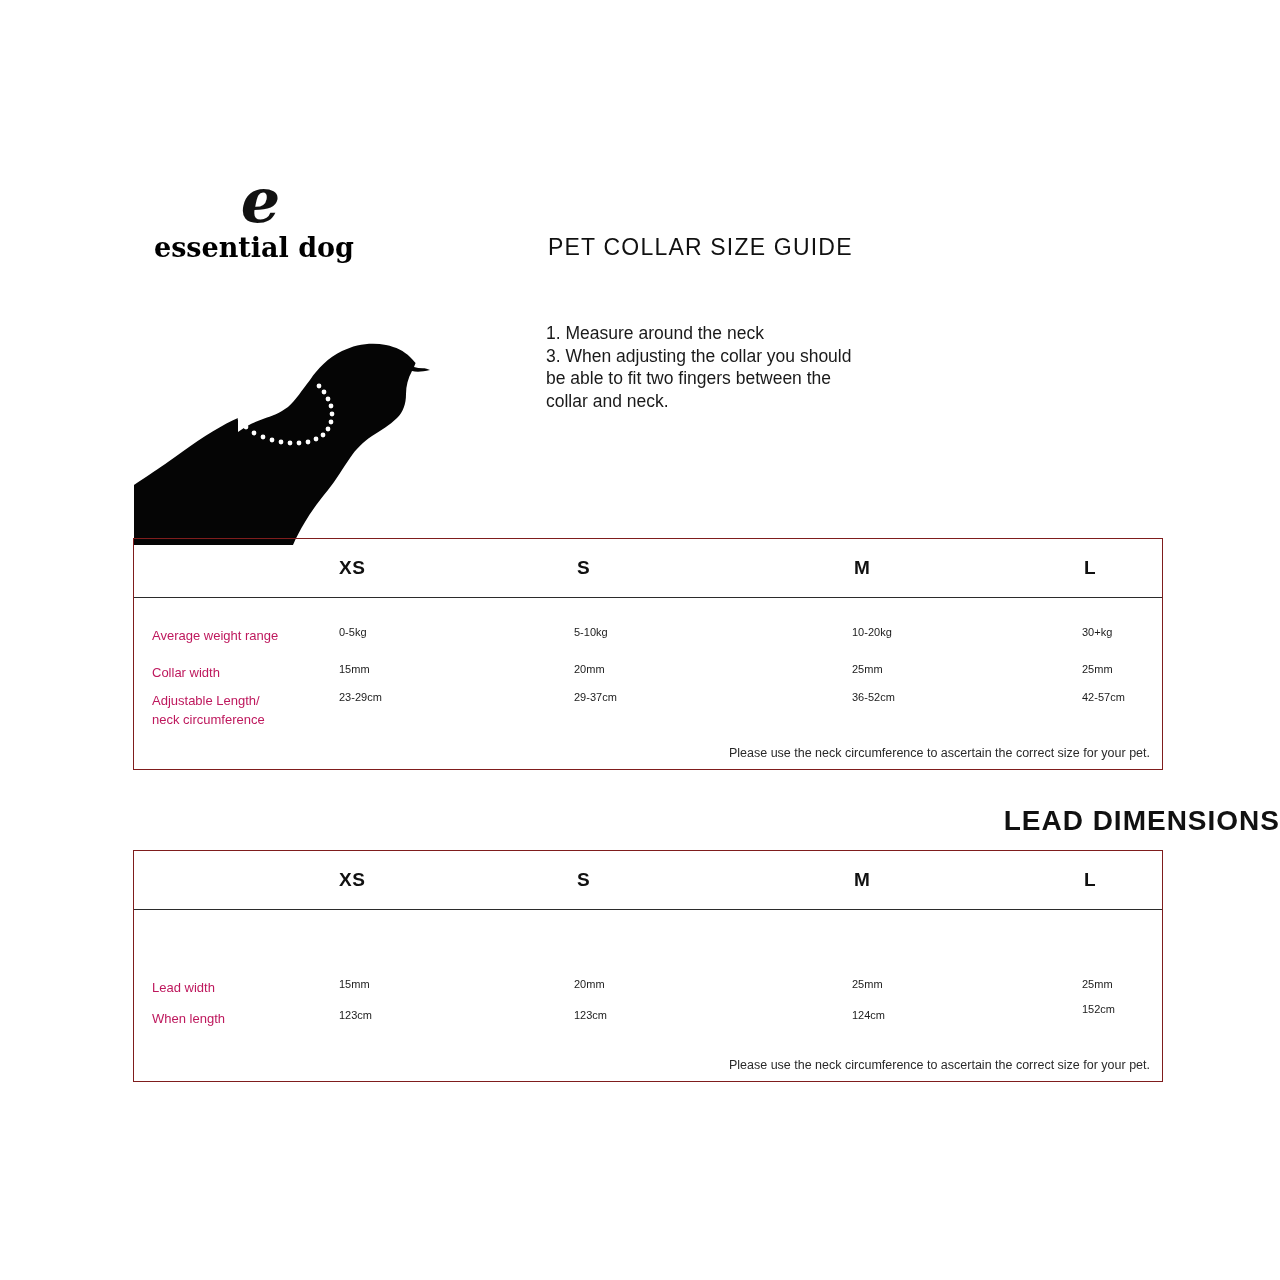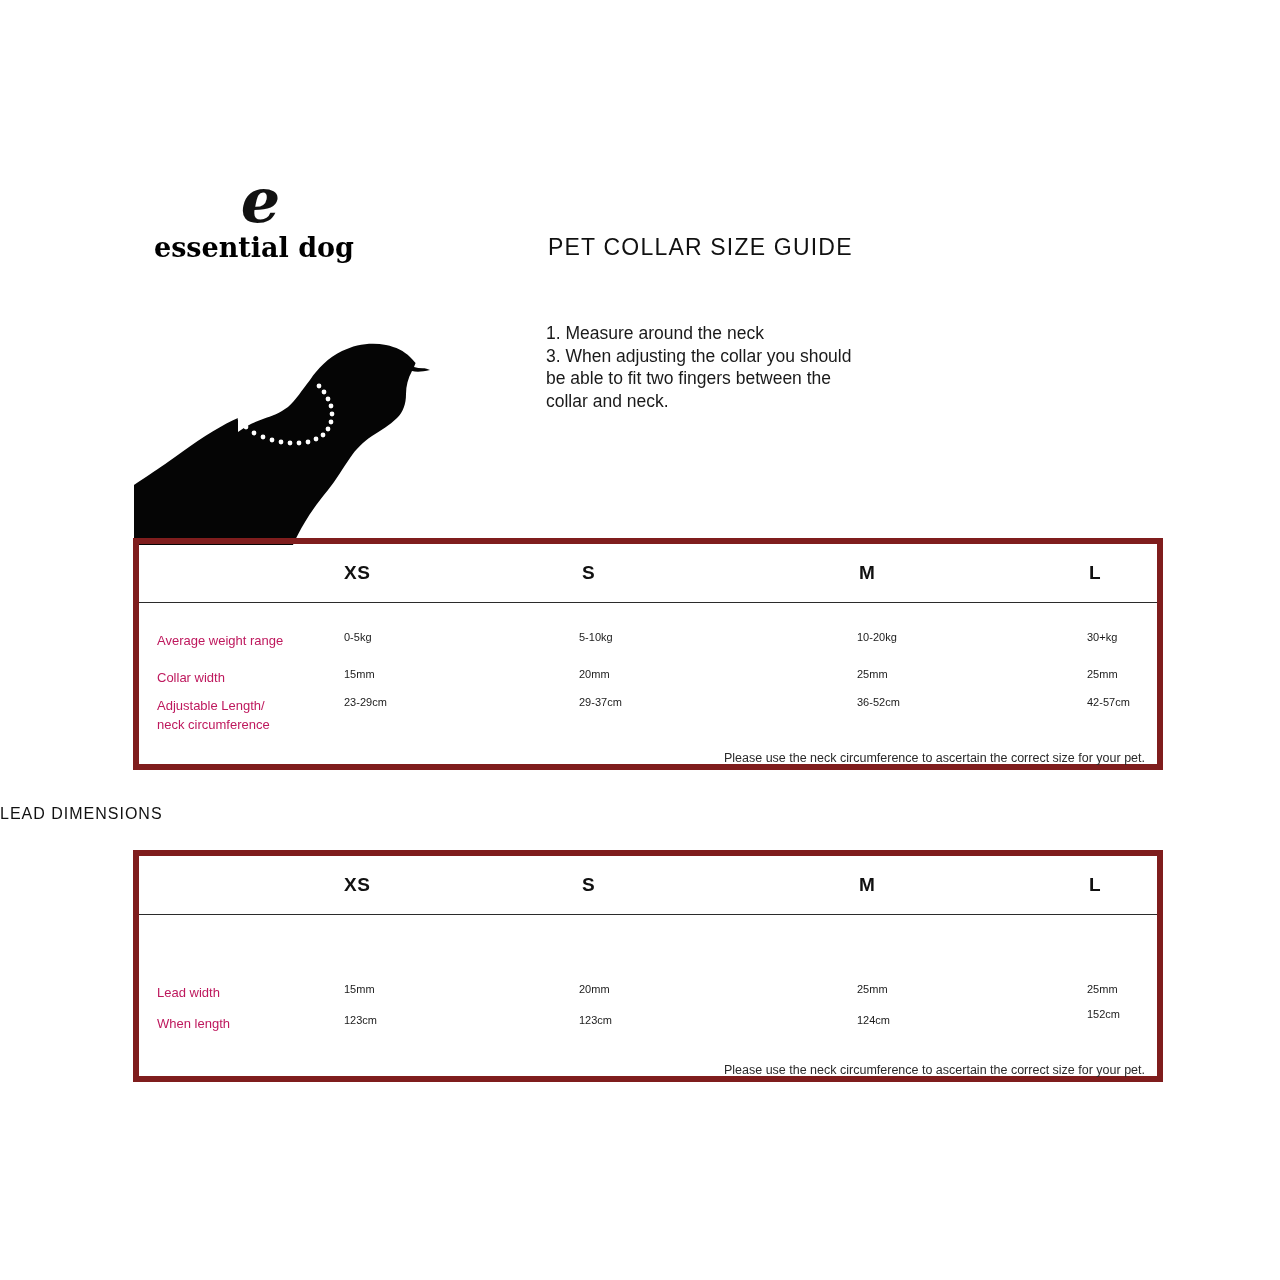--- a/index.html
+++ b/index.html
@@ -80,21 +80,21 @@
     color: #1a1a1a;
     width: 430px;
   }
   .instructions div { white-space: pre-wrap; }
 
   
   .table-block {
     position: absolute;
     left: 133px;
     width: 1030px;
-    border: 6px solid #7f1d1d;
+    border: 1px solid #7f1d1d;
     box-sizing: border-box;
   }
   #collar-table { top: 538px; height: 232px; }
   #lead-table  { top: 850px; height: 232px; }
 
   .thead {
     height: 58px;
     border-bottom: 1px solid #2b2b2b;
     position: relative;
   }
@@ -136,24 +136,24 @@
   .h-xs { left: 205px; }
   .h-s  { left: 443px; }
   .h-m  { left: 720px; }
   .h-l  { left: 950px; }
 
   .lead-heading {
     position: absolute;
     left: 0;
     top: 805px;
     width: 1280px;
-    text-align: left;
-    font-size: 16px;
+    text-align: right;
+    font-size: 28px;
     letter-spacing: 1px;
-    font-weight: 400;
+    font-weight: 700;
     color: #111;
   }
 </style>
 </head>
 <body>
 
 <div class="page">
 
   <div class="brand">
     <div class="brand-mark">e</div>

